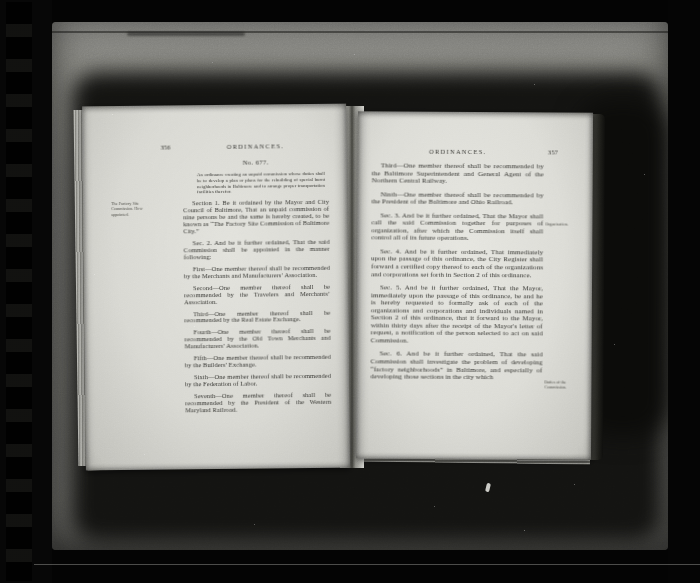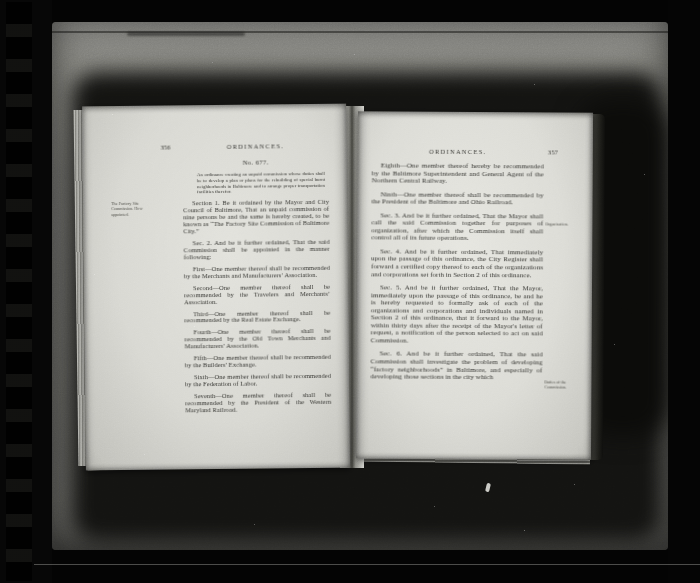--- a/index.html
+++ b/index.html
@@ -124,21 +124,21 @@
     </div>
 
     <div class="page right-page ink">
       <div class="margin-note note-sec3">Organization.</div>
       <div class="margin-note note-sec6">Duties of the Commission.</div>
       <div class="col col-right">
         <div class="pg-head">
           <div class="pg-title">ORDINANCES.</div>
           <span class="pg-num num-right">357</span>
         </div>
-        <div class="para">Eighth—One member thereof hereby be recommended by the Baltimore Superintendent and General Agent of the Northern Central Railway.</div>
+        <div class="para">Third—One member thereof shall be recommended by the Baltimore Superintendent and General Agent of the Northern Central Railway.</div>
         <div class="para">Ninth—One member thereof shall be recommended by the President of the Baltimore and Ohio Railroad.</div>
         <div class="para">Sec. 3. And be it further ordained, That the Mayor shall call the said Commission together for purposes of organization, after which the Commission itself shall control all of its future operations.</div>
         <div class="para">Sec. 4. And be it further ordained, That immediately upon the passage of this ordinance, the City Register shall forward a certified copy thereof to each of the organizations and corporations set forth in Section 2 of this ordinance.</div>
         <div class="para">Sec. 5. And be it further ordained, That the Mayor, immediately upon the passage of this ordinance, be and he is hereby requested to formally ask of each of the organizations and corporations and individuals named in Section 2 of this ordinance, that it forward to the Mayor, within thirty days after the receipt of the Mayor's letter of request, a notification of the person selected to act on said Commission.</div>
         <div class="para">Sec. 6. And be it further ordained, That the said Commission shall investigate the problem of developing “factory neighborhoods” in Baltimore, and especially of developing those sections in the city which</div>
       </div>
     </div>
 
     <div class="white-blob"></div>
     <div class="dust"></div>

